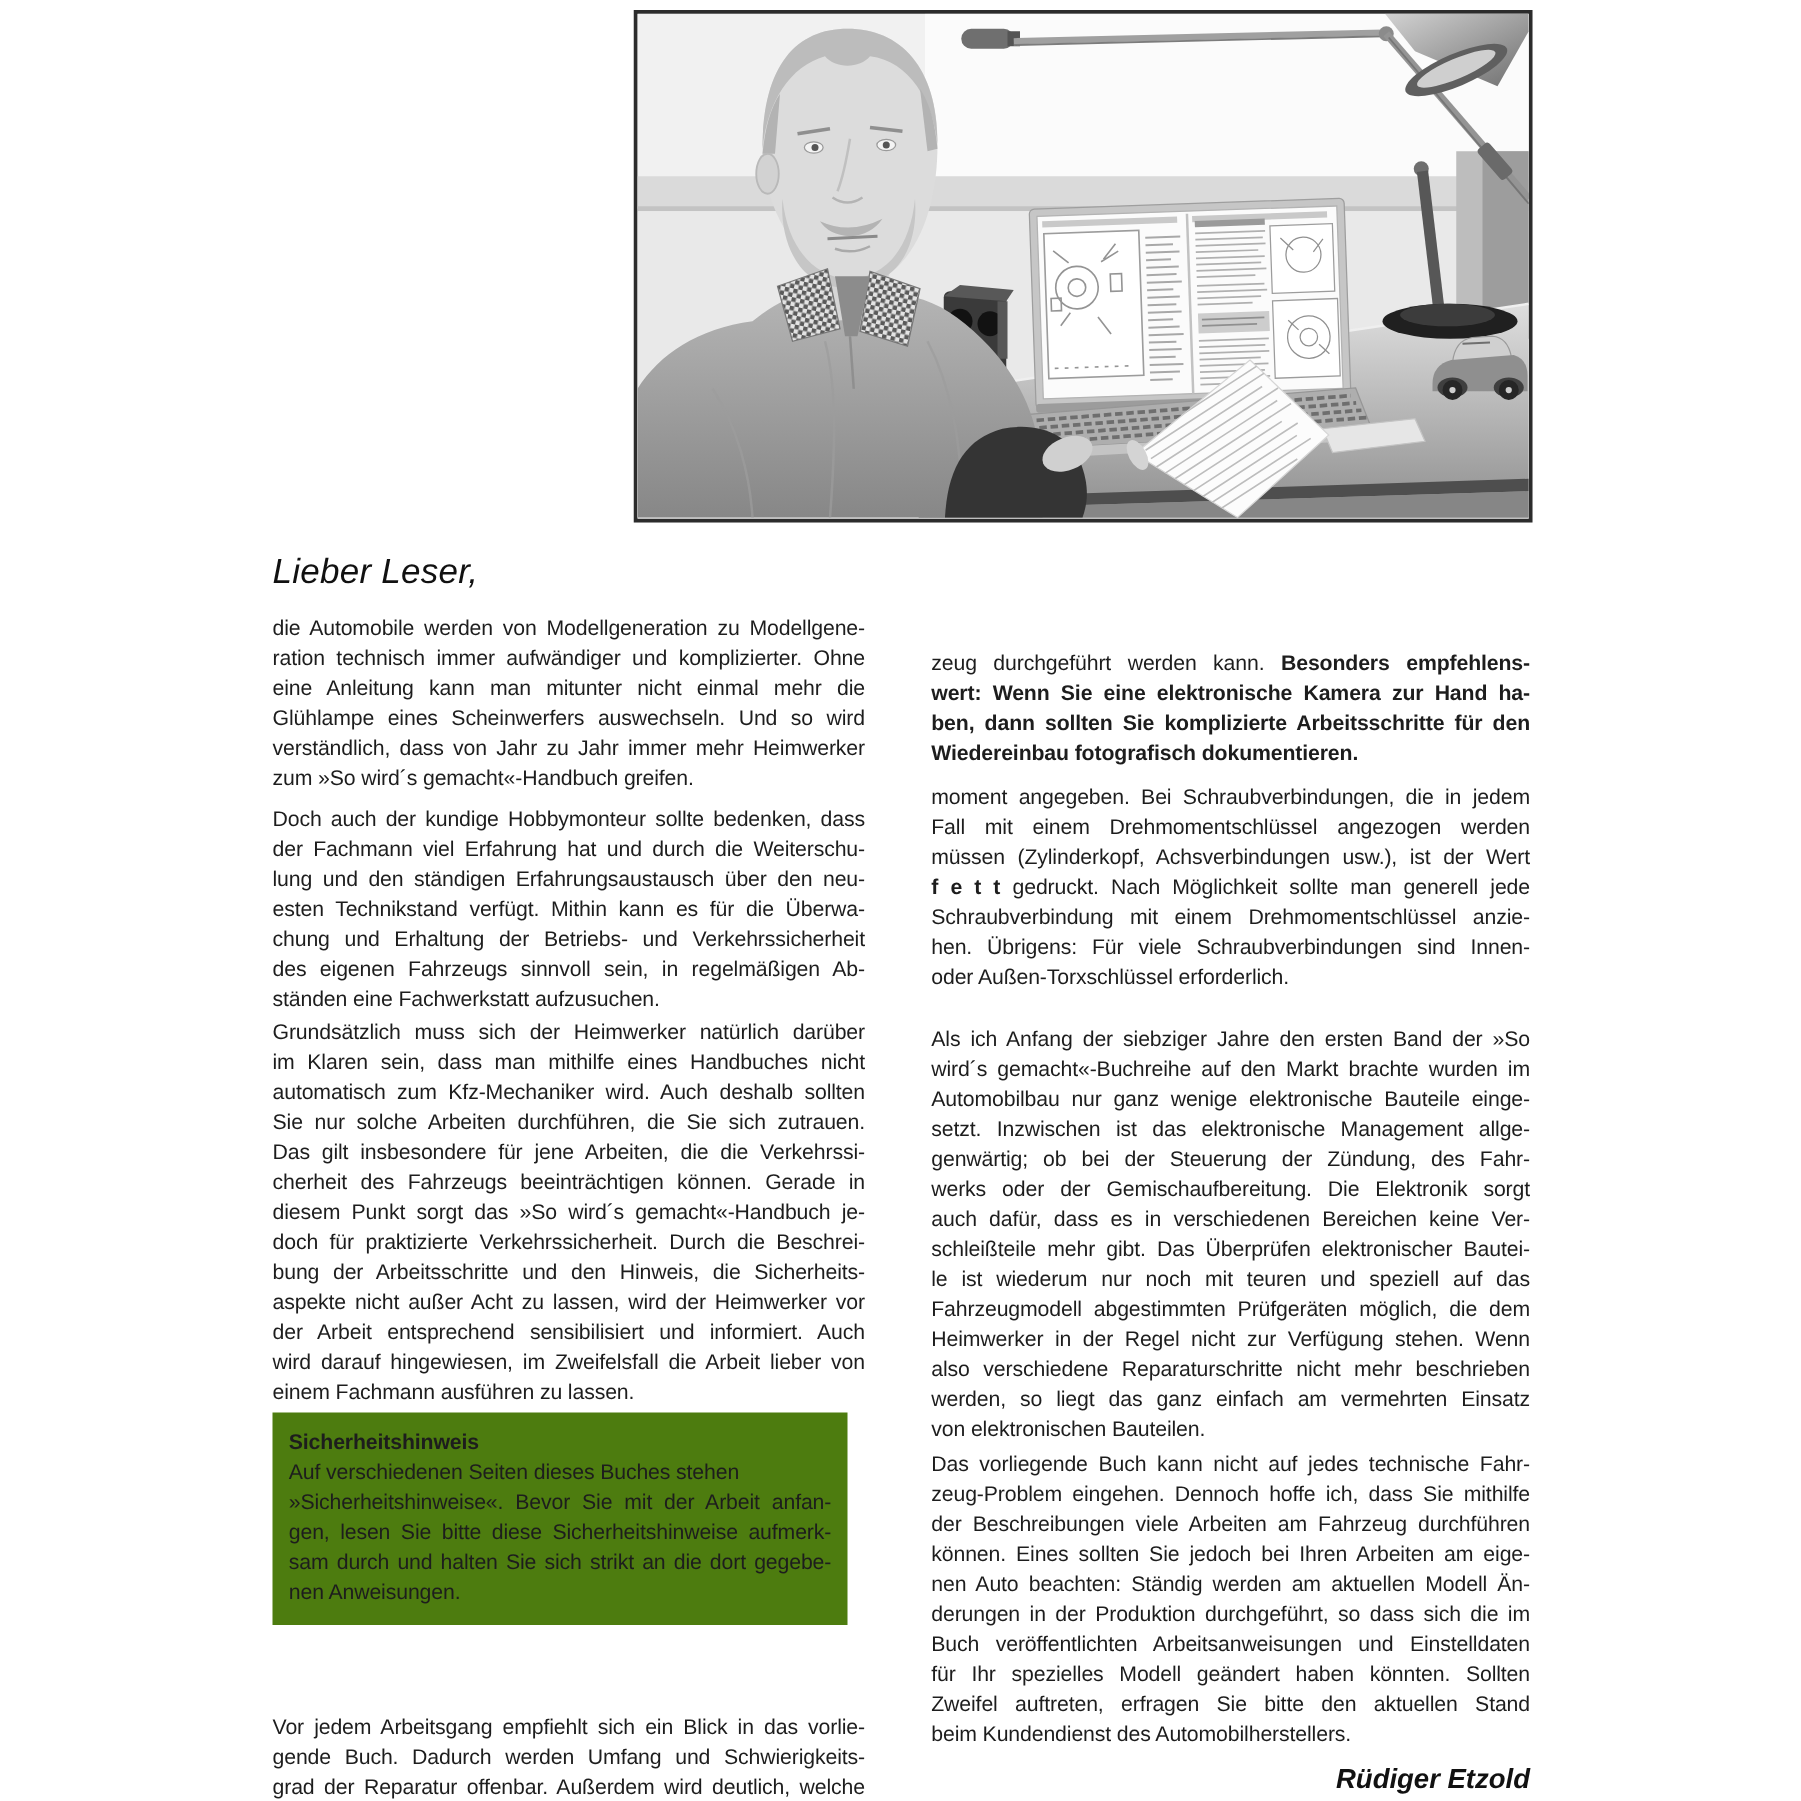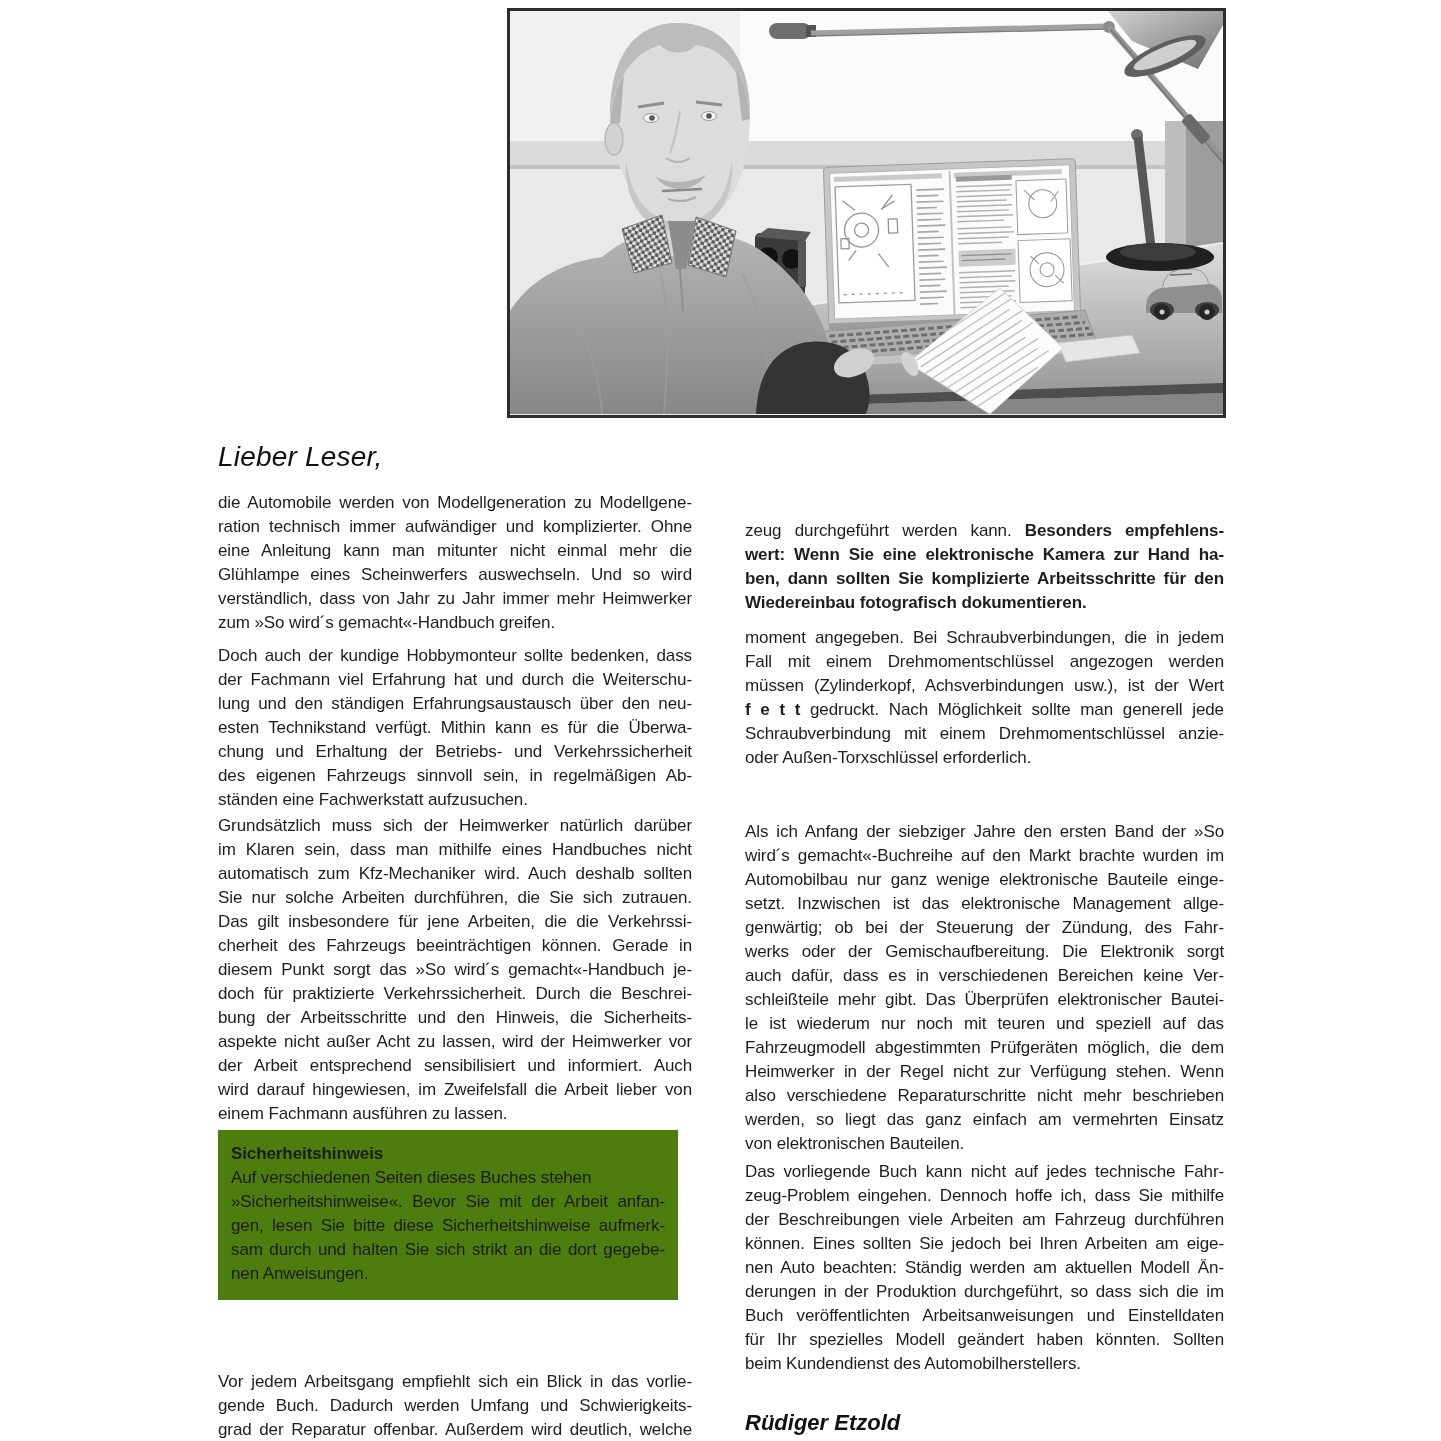--- a/index.html
+++ b/index.html
@@ -26,21 +26,21 @@
   }
   .line.rag{text-align-last:left;}
   .line b{font-weight:700;}
   .safety-box{
     position:absolute;left:218px;top:1130px;width:460px;box-sizing:border-box;
     background:#4d7c0f;padding:12px 13px 14px 13px;font-size:17px;letter-spacing:-0.1px;
   }
   .safety-box .box-title{height:24px;line-height:24px;font-weight:700;}
   .signature{
     position:absolute;left:745px;top:1410px;width:479px;
-    font-size:22px;font-weight:700;font-style:italic;text-align:left;color:#111;
+    font-size:22px;font-weight:700;font-style:italic;text-align:right;color:#111;
   }
 </style>
 </head>
 <body>
 
 <div class="photo-frame" title="Schwarzweißfoto: Autor mit grauem Haar und Bart am Schreibtisch; Laptop zeigt Reparaturhandbuch-Seiten, daneben Schreibtischlampe, Zylinderkopf, Modellauto und ein Blatt Papier in der Hand">
   <svg viewBox="0 0 713 404">
     <defs>
       <pattern id="check" width="7" height="7" patternUnits="userSpaceOnUse" patternTransform="rotate(12)">
         <rect width="7" height="7" fill="#e3e3e3"></rect>
@@ -282,20 +282,21 @@
     <div class="line"><b>wert: Wenn Sie eine elektronische Kamera zur Hand ha-</b></div>
     <div class="line"><b>ben, dann sollten Sie komplizierte Arbeitsschritte für den</b></div>
     <div class="line rag"><b>Wiedereinbau fotografisch dokumentieren.</b></div>
   </div>
 <div class="para right" style="top:598px">
     <div class="line"><span>moment angegeben. Bei Schraubverbindungen, die in jedem</span></div>
     <div class="line"><span>Fall mit einem Drehmomentschlüssel angezogen werden</span></div>
     <div class="line"><span>müssen (Zylinderkopf, Achsverbindungen usw.), ist der Wert</span></div>
     <div class="line"><b>f e t t</b><span> gedruckt. Nach Möglichkeit sollte man generell jede</span></div>
     <div class="line"><span>Schraubverbindung mit einem Drehmomentschlüssel anzie-</span></div>
+    <div class="line"><span>hen. Übrigens: Für viele Schraubverbindungen sind Innen-</span></div>
     <div class="line rag"><span>oder Außen-Torxschlüssel erforderlich.</span></div>
   </div>
 <div class="para right" style="top:792px">
     <div class="line"><span>Als ich Anfang der siebziger Jahre den ersten Band der »So</span></div>
     <div class="line"><span>wird´s gemacht«-Buchreihe auf den Markt brachte wurden im</span></div>
     <div class="line"><span>Automobilbau nur ganz wenige elektronische Bauteile einge-</span></div>
     <div class="line"><span>setzt. Inzwischen ist das elektronische Management allge-</span></div>
     <div class="line"><span>genwärtig; ob bei der Steuerung der Zündung, des Fahr-</span></div>
     <div class="line"><span>werks oder der Gemischaufbereitung. Die Elektronik sorgt</span></div>
     <div class="line"><span>auch dafür, dass es in verschiedenen Bereichen keine Ver-</span></div>
@@ -309,16 +310,17 @@
   </div>
 <div class="para right" style="top:1132px">
     <div class="line"><span>Das vorliegende Buch kann nicht auf jedes technische Fahr-</span></div>
     <div class="line"><span>zeug-Problem eingehen. Dennoch hoffe ich, dass Sie mithilfe</span></div>
     <div class="line"><span>der Beschreibungen viele Arbeiten am Fahrzeug durchführen</span></div>
     <div class="line"><span>können. Eines sollten Sie jedoch bei Ihren Arbeiten am eige-</span></div>
     <div class="line"><span>nen Auto beachten: Ständig werden am aktuellen Modell Än-</span></div>
     <div class="line"><span>derungen in der Produktion durchgeführt, so dass sich die im</span></div>
     <div class="line"><span>Buch veröffentlichten Arbeitsanweisungen und Einstelldaten</span></div>
     <div class="line"><span>für Ihr spezielles Modell geändert haben könnten. Sollten</span></div>
+    <div class="line"><span>Zweifel auftreten, erfragen Sie bitte den aktuellen Stand</span></div>
     <div class="line rag"><span>beim Kundendienst des Automobilherstellers.</span></div>
   </div>
 
 <div class="signature">Rüdiger Etzold</div>
 
 </body></html>

